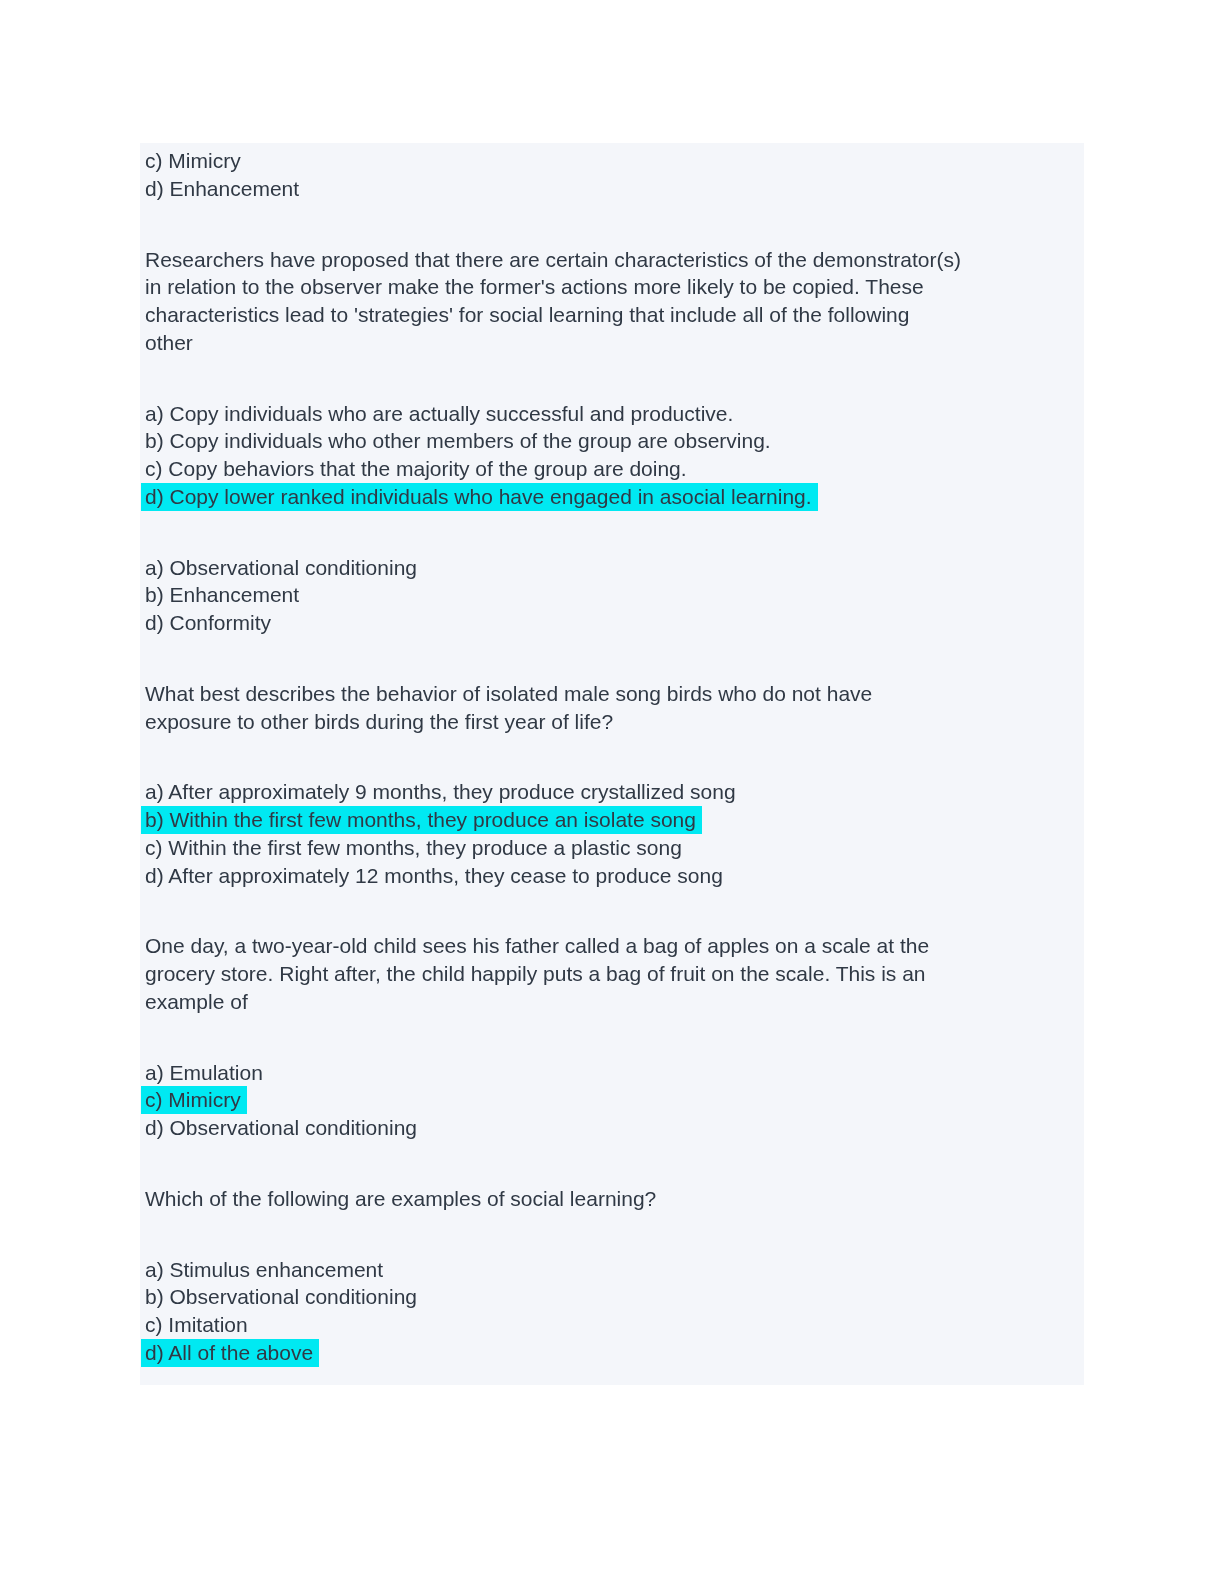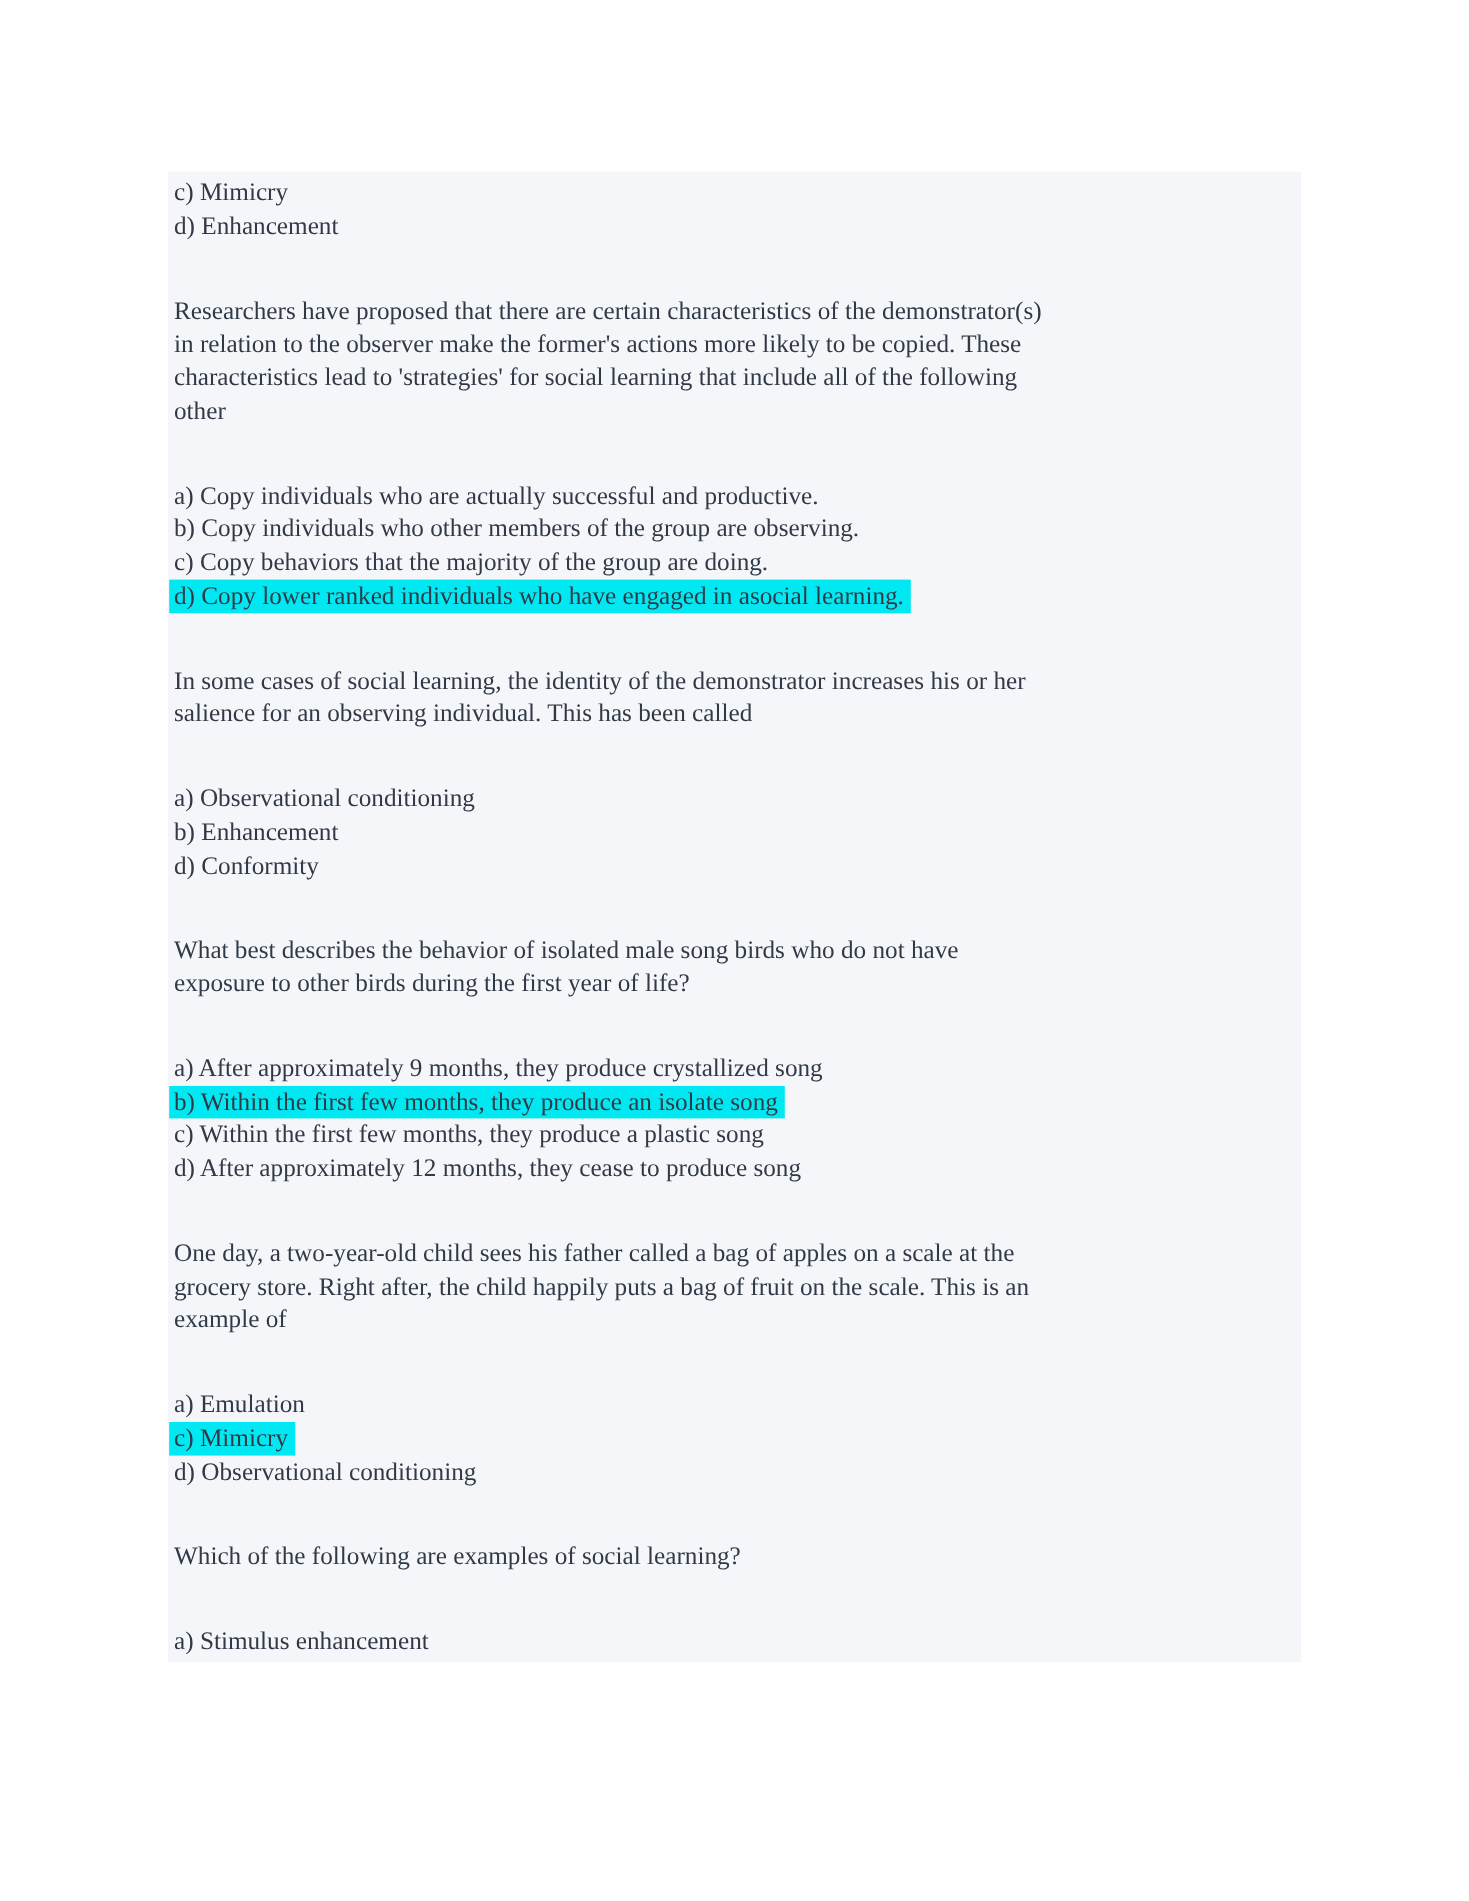--- a/index.html
+++ b/index.html
@@ -19,21 +19,20 @@
   }
   .content {
     position: absolute;
     left: 140px;
     top: 143px;
     width: 944px;
     height: 1242px;
     background: var(--content_bg);
     padding: 4px 8px 0 5px;
     overflow: hidden;
-    font-family: Liberation Serif, serif;
   }
   .block { margin: 0; }
   .block + .block { margin-top: 43px; }
   .line {
     height: 27.75px;
     line-height: 27.75px;
     font-size: 21px;
     color: var(--text);
     white-space: pre;
   }
@@ -63,24 +62,20 @@
     <div class="line"><span>other</span></div>
   </div>
 
   <div class="block">
     <div class="line"><span>a) Copy individuals who are actually successful and productive.</span></div>
     <div class="line"><span>b) Copy individuals who other members of the group are observing.</span></div>
     <div class="line"><span>c) Copy behaviors that the majority of the group are doing.</span></div>
     <div class="line"><span class="hl">d) Copy lower ranked individuals who have engaged in asocial learning.</span></div>
   </div>
 
-  <div class="block">
-    <div class="line"><span>In some cases of social learning, the identity of the demonstrator increases his or her</span></div>
-    <div class="line"><span>salience for an observing individual. This has been called</span></div>
-  </div>
 
   <div class="block">
     <div class="line"><span>a) Observational conditioning</span></div>
     <div class="line"><span>b) Enhancement</span></div>
     <div class="line"><span>d) Conformity</span></div>
   </div>
 
   <div class="block">
     <div class="line"><span>What best describes the behavior of isolated male song birds who do not have</span></div>
     <div class="line"><span>exposure to other birds during the first year of life?</span></div>
@@ -106,15 +101,16 @@
   </div>
 
   <div class="block">
     <div class="line"><span>Which of the following are examples of social learning?</span></div>
   </div>
 
   <div class="block">
     <div class="line"><span>a) Stimulus enhancement</span></div>
     <div class="line"><span>b) Observational conditioning</span></div>
     <div class="line"><span>c) Imitation</span></div>
+    <div class="line"><span class="hl">d) All of the above</span></div>
   </div>
 
 </div>
 
 </body></html>

